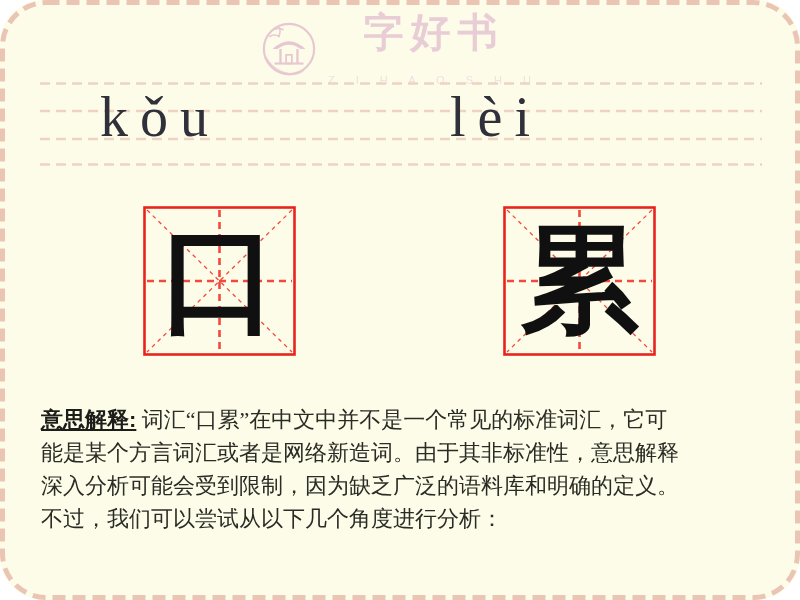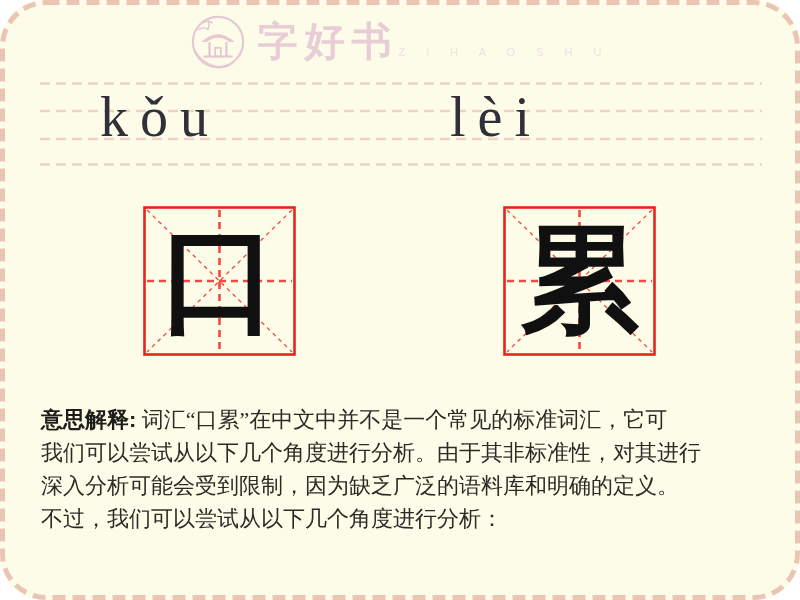--- a/index.html
+++ b/index.html
@@ -12,21 +12,21 @@
     position:absolute;inset:0;background:#fcfce8;border-radius:44px;
   }
   .border-svg{position:absolute;inset:0;pointer-events:none;}
 
   
   .logo{
     position:absolute;top:12px;left:0;width:800px;
     display:flex;justify-content:center;align-items:center;gap:10px;
   }
   .logo-icon{width:58px;height:58px;margin-top:2px;}
-  .logo-texts{display:flex;flex-direction:row;align-items:center;}
+  .logo-texts{display:flex;flex-direction:column;align-items:center;}
   .logo-title{
     font-size:40px;font-weight:bold;color:#e9cdd6;letter-spacing:7px;
     line-height:42px;white-space:nowrap;
   }
   .logo-sub{
     font-size:11px;color:#f0dfe5;letter-spacing:9px;margin-top:20px;
     font-family:"Liberation Sans","DejaVu Sans",sans-serif;white-space:nowrap;
   }
 
   
@@ -51,20 +51,21 @@
   }
 
   
   .explain{
     position:absolute;left:41px;top:403px;width:738px;
     font-size:22px;line-height:33px;color:#2b2b26;margin:0;
   }
   .explain .label{
     font-weight:bold;color:#1d1d1a;
     font-family:"Liberation Sans","DejaVu Sans",sans-serif;
+    text-decoration:underline;
   }
   .explain .body-text{white-space:pre-line;}
 </style>
 </head>
 <body>
 
 <div class="card"></div>
 
 <svg class="border-svg" width="800" height="600" viewBox="0 0 800 600">
   <rect x="2.5" y="2.5" width="795" height="595" rx="44" ry="44" fill="none" stroke="#ebc5b4" stroke-width="5" stroke-dasharray="13 7"></rect>
@@ -123,15 +124,15 @@
     <g stroke="#f4483f" stroke-width="2.6" stroke-dasharray="7 5">
       <line x1="76.5" y1="4" x2="76.5" y2="146"></line>
       <line x1="4" y1="75" x2="149" y2="75"></line>
     </g>
     <rect x="1.5" y="1.5" width="150" height="147" fill="none" stroke="#e8231d" stroke-width="2.6"></rect>
   </svg>
   <div class="hanzi">累</div>
 </div>
 
 <p class="explain"><span class="label">意思解释:</span> <span class="body-text">词汇“口累”在中文中并不是一个常见的标准词汇，它可
-我们可以尝试从以下几个角度进行分析。由于其非标准性，对其进行
+能是某个方言词汇或者是网络新造词。由于其非标准性，意思解释
 深入分析可能会受到限制，因为缺乏广泛的语料库和明确的定义。
 不过，我们可以尝试从以下几个角度进行分析：</span></p>
 
 </body></html>

